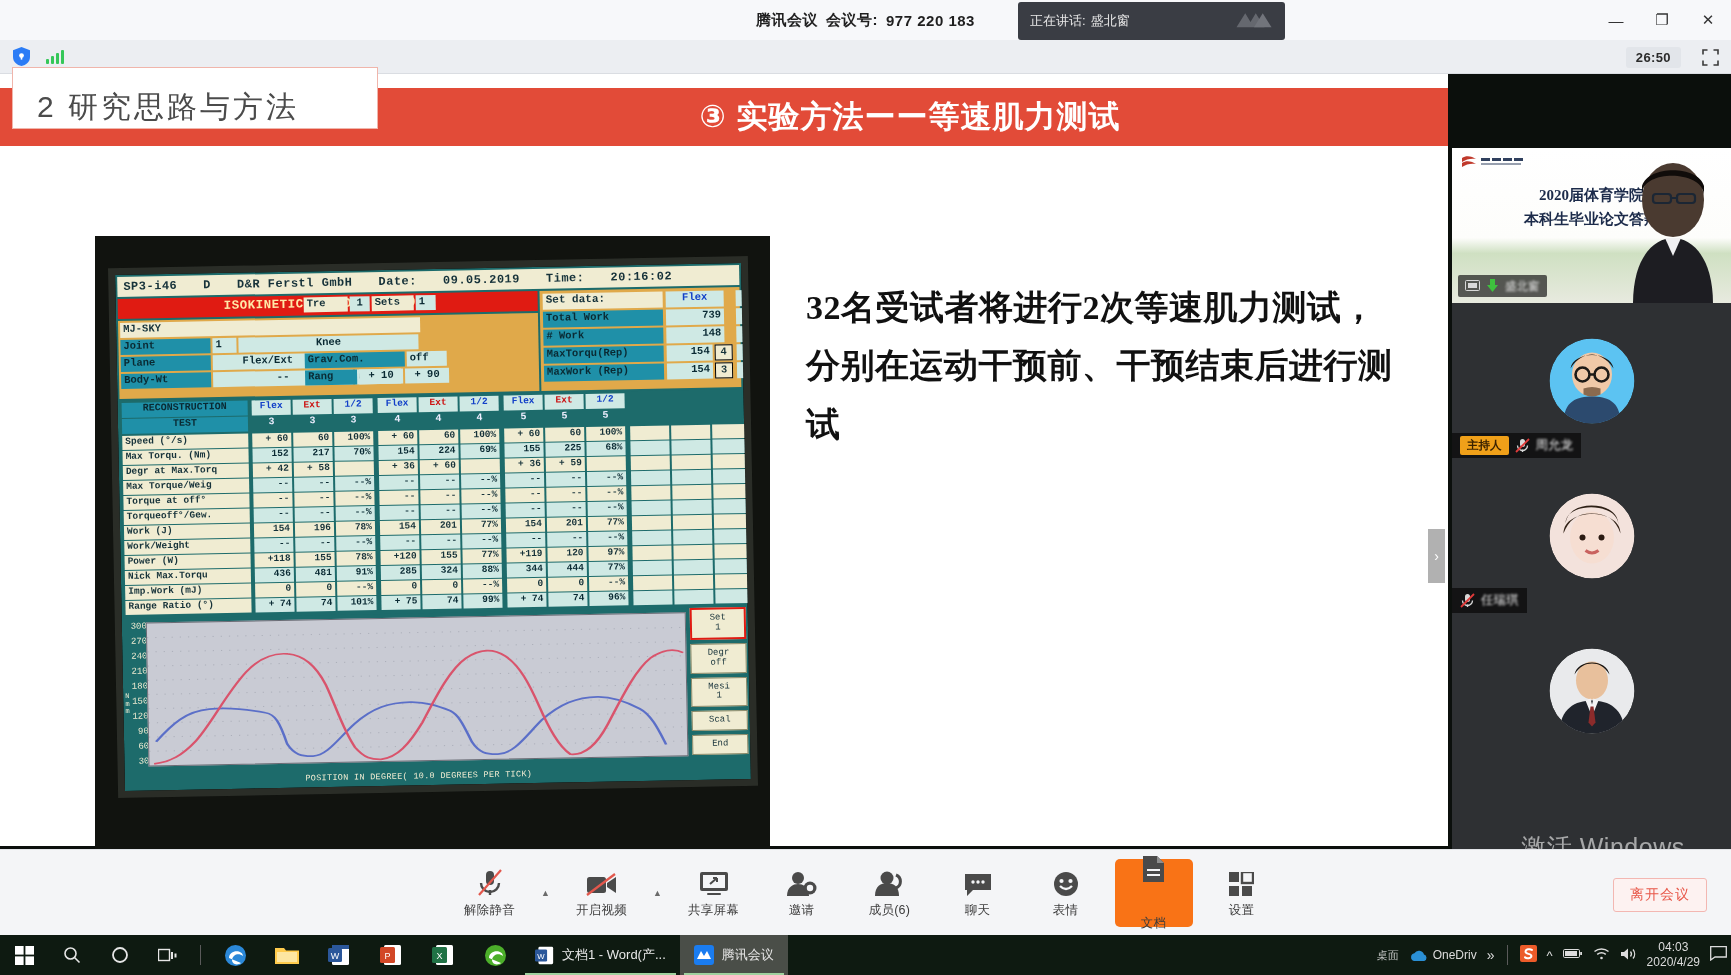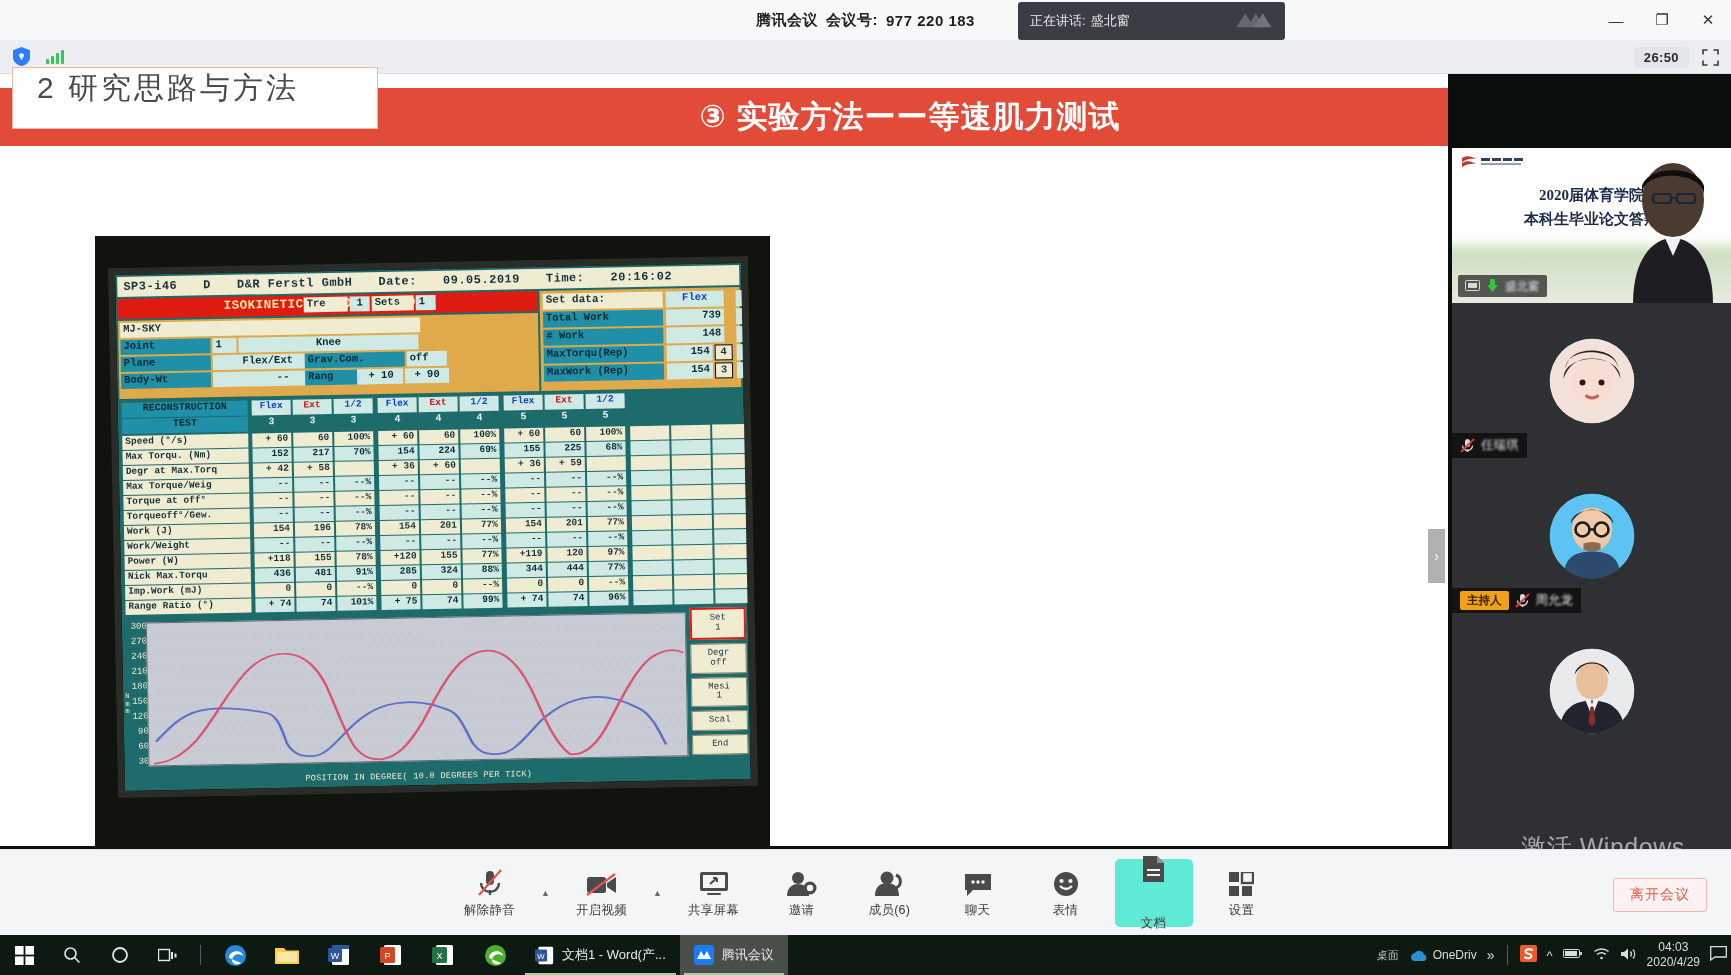--- a/index.html
+++ b/index.html
@@ -59,21 +59,21 @@
   }
   .shield { width: 17px; height: 19px; }
   .signal { display: flex; align-items: flex-end; gap: 2px; height: 15px; }
   .signal i { width: 3px; background: #35c759; display: block; border-radius: 1px; }
   .signal i:nth-child(1){height:5px}
   .signal i:nth-child(2){height:8px}
   .signal i:nth-child(3){height:11px}
   .signal i:nth-child(4){height:14px}
   .sb-right {
     position: absolute; right: 6px; top: 0; height: 34px;
-    display: flex; align-items: center; gap: 6px;
+    display: flex; align-items: center; gap: 14px;
   }
   .timer-box {
     background: #e2e5ea; border-radius: 3px; padding: 3px 10px;
     font-size: 13px; color: #2b2b2b; font-weight: 600; letter-spacing: .4px;
   }
   .fs-btn {
     width: 30px; height: 26px; display:flex; align-items:center; justify-content:center;
   }
 
   
@@ -85,21 +85,21 @@
     position: absolute; left: 0; top: 0; width: 1448px; height: 772px;
     background: #ffffff;
   }
   .slide-header {
     position: absolute; left: 0; top: 14px; width: 1448px; height: 58px;
     background: #e24b38;
   }
   .chip {
     position: absolute; left: 12px; top: -7px; width: 366px; height: 62px;
     background: #ffffff; border: 1px solid #f0b5ab;
-    display: flex; align-items: flex-start; padding-left: 24px;
+    display: flex; align-items: flex-end; padding-left: 24px;
   }
   .chip span {
     font-size: 30px; color: #4b4b4b; letter-spacing: 3px; font-weight: 500;
   }
   .slide-title {
     position: absolute; left: 390px; top: 16px; width: 1040px; height: 54px;
     display: flex; align-items: center; justify-content: center;
     color: #fff; font-size: 31px; font-weight: 700; letter-spacing: 1px;
   }
 
@@ -253,21 +253,21 @@
   }
   .tools {
     position: absolute; left: 0; top: 0; width: 1731px; height: 86px;
     display: flex; align-items: center; justify-content: center; gap: 10px;
   }
   .tool {
     width: 78px; height: 68px; display: flex; flex-direction: column;
     align-items: center; justify-content: center; gap: 5px; border-radius: 5px;
     position: relative;
   }
-  .tool.active { background: #5eead4; gap: 32px; }
+  .tool.active { background: #f97316; gap: 32px; }
   .tool .ti { height: 30px; display: flex; align-items: flex-end; }
   .tool .tl { font-size: 12.5px; color: #3c3c3c; letter-spacing: .2px; }
   .caret {
     width: 14px; height: 68px; display: flex; align-items: center;
     justify-content: center; color: #6a6a6a; font-size: 9px;
   }
   .leave-btn {
     position: absolute; right: 24px; top: 28px;
     border: 1px solid #f3b7b2; background: #fdf2f1; color: #e8584a;
     font-size: 14px; padding: 7px 16px; border-radius: 3px; letter-spacing: 1px;
@@ -674,20 +674,21 @@
                   <div class="skey">Mesi<br>1</div>
                   <div class="skey">Scal</div>
                   <div class="skey">End</div>
                 </div>
             </div>
           </div>
         </div>
       </div>
 
       <div class="body-text">
+        <p>32名受试者将进行2次等速肌力测试，分别在运动干预前、干预结束后进行测试</p>
       </div>
 
       <div class="collapse-arrow">›</div>
     </div>
 
     <div class="rail">
 
       <div class="tile self">
         <div class="selfcard">
           <div class="ppt-bg"></div>
@@ -728,40 +729,20 @@
               <path d="M1 6 L12 6 L6.5 13 Z" fill="#3ec13e"></path>
             </svg>
             <span style="color:#e4e4e4;font-size:11.5px;filter:blur(.8px)">盛北窗</span>
           </div>
         </div>
       </div>
 
       <div id="rail-mount">
           <div class="tile">
             <div class="avatar"><svg viewBox="0 0 85 85">
-                <circle cx="42.5" cy="42.5" r="42.5" fill="#f3e2dc"></circle>
-                <path d="M16 30 C16 8 69 8 69 32 C69 18 56 12 42 12 C28 12 18 18 16 30Z" fill="#2e2016"></path>
-                <ellipse cx="42.5" cy="44" rx="22" ry="26" fill="#f6ded2"></ellipse>
-                <path d="M14 40 C14 14 71 14 71 40 C66 26 58 20 42 20 C27 20 19 27 14 40Z" fill="#332318"></path>
-                <circle cx="33" cy="44" r="3" fill="#2b1a12"></circle>
-                <circle cx="52" cy="44" r="3" fill="#2b1a12"></circle>
-                <path d="M36 57 Q42.5 62 49 57" stroke="#c9625f" stroke-width="3" fill="none"></path>
-              </svg></div>
-            <div class="tile-name">
-              <svg class="mic-off" viewBox="0 0 15 15">
-                <rect x="5" y="1" width="5" height="8" rx="2.5" fill="#d8d8d8"></rect>
-                <path d="M2.5 7.5 A5 5 0 0 0 12.5 7.5" fill="none" stroke="#d8d8d8" stroke-width="1.3"></path>
-                <rect x="6.8" y="11.5" width="1.4" height="2.5" fill="#d8d8d8"></rect>
-                <line x1="1" y1="14" x2="14" y2="1" stroke="#e03a3a" stroke-width="1.8"></line>
-              </svg>
-              <span class="nm">任瑞琪</span>
-            </div>
-          </div>
-          <div class="tile">
-            <div class="avatar"><svg viewBox="0 0 85 85">
                 <circle cx="42.5" cy="42.5" r="42.5" fill="#5cc3f2"></circle>
                 <ellipse cx="42.5" cy="36" rx="20" ry="22" fill="#f0c9a8"></ellipse>
                 <path d="M21 30 C24 12 61 12 64 30 C58 20 48 16 42.5 16 C36 16 27 20 21 30Z" fill="#1d1a17"></path>
                 <g fill="none" stroke="#1d1a17" stroke-width="2.6">
                   <circle cx="33" cy="36" r="7"></circle>
                   <circle cx="52" cy="36" r="7"></circle>
                   <line x1="40" y1="36" x2="45" y2="36"></line>
                 </g>
                 <path d="M34 50 Q42.5 47 51 50 L51 56 Q42.5 60 34 56Z" fill="#8a6a4f"></path>
                 <path d="M14 85 C14 62 28 58 42.5 58 C57 58 71 62 71 85Z" fill="#2c4a6e"></path>
@@ -772,20 +753,40 @@
                 <rect x="5" y="1" width="5" height="8" rx="2.5" fill="#d8d8d8"></rect>
                 <path d="M2.5 7.5 A5 5 0 0 0 12.5 7.5" fill="none" stroke="#d8d8d8" stroke-width="1.3"></path>
                 <rect x="6.8" y="11.5" width="1.4" height="2.5" fill="#d8d8d8"></rect>
                 <line x1="1" y1="14" x2="14" y2="1" stroke="#e03a3a" stroke-width="1.8"></line>
               </svg>
               <span class="nm">周允龙</span>
             </div>
           </div>
           <div class="tile">
             <div class="avatar"><svg viewBox="0 0 85 85">
+                <circle cx="42.5" cy="42.5" r="42.5" fill="#f3e2dc"></circle>
+                <path d="M16 30 C16 8 69 8 69 32 C69 18 56 12 42 12 C28 12 18 18 16 30Z" fill="#2e2016"></path>
+                <ellipse cx="42.5" cy="44" rx="22" ry="26" fill="#f6ded2"></ellipse>
+                <path d="M14 40 C14 14 71 14 71 40 C66 26 58 20 42 20 C27 20 19 27 14 40Z" fill="#332318"></path>
+                <circle cx="33" cy="44" r="3" fill="#2b1a12"></circle>
+                <circle cx="52" cy="44" r="3" fill="#2b1a12"></circle>
+                <path d="M36 57 Q42.5 62 49 57" stroke="#c9625f" stroke-width="3" fill="none"></path>
+              </svg></div>
+            <div class="tile-name">
+              <svg class="mic-off" viewBox="0 0 15 15">
+                <rect x="5" y="1" width="5" height="8" rx="2.5" fill="#d8d8d8"></rect>
+                <path d="M2.5 7.5 A5 5 0 0 0 12.5 7.5" fill="none" stroke="#d8d8d8" stroke-width="1.3"></path>
+                <rect x="6.8" y="11.5" width="1.4" height="2.5" fill="#d8d8d8"></rect>
+                <line x1="1" y1="14" x2="14" y2="1" stroke="#e03a3a" stroke-width="1.8"></line>
+              </svg>
+              <span class="nm">任瑞琪</span>
+            </div>
+          </div>
+          <div class="tile">
+            <div class="avatar"><svg viewBox="0 0 85 85">
                 <circle cx="42.5" cy="42.5" r="42.5" fill="#e9eaec"></circle>
                 <ellipse cx="42.5" cy="32" rx="16" ry="19" fill="#e8c09c"></ellipse>
                 <path d="M25 26 C28 10 57 10 60 26 C55 18 49 15 42.5 15 C36 15 30 18 25 26Z" fill="#171310"></path>
                 <path d="M10 85 C10 60 26 52 42.5 52 C59 52 75 60 75 85Z" fill="#20242c"></path>
                 <path d="M36 52 L42.5 68 L49 52 L44 50 L42.5 56 L41 50Z" fill="#f2f2f4"></path>
                 <path d="M41 58 L44 58 L46 74 L42.5 78 L39 74Z" fill="#8c2b2b"></path>
               </svg></div>
           </div>
         </div>
 

